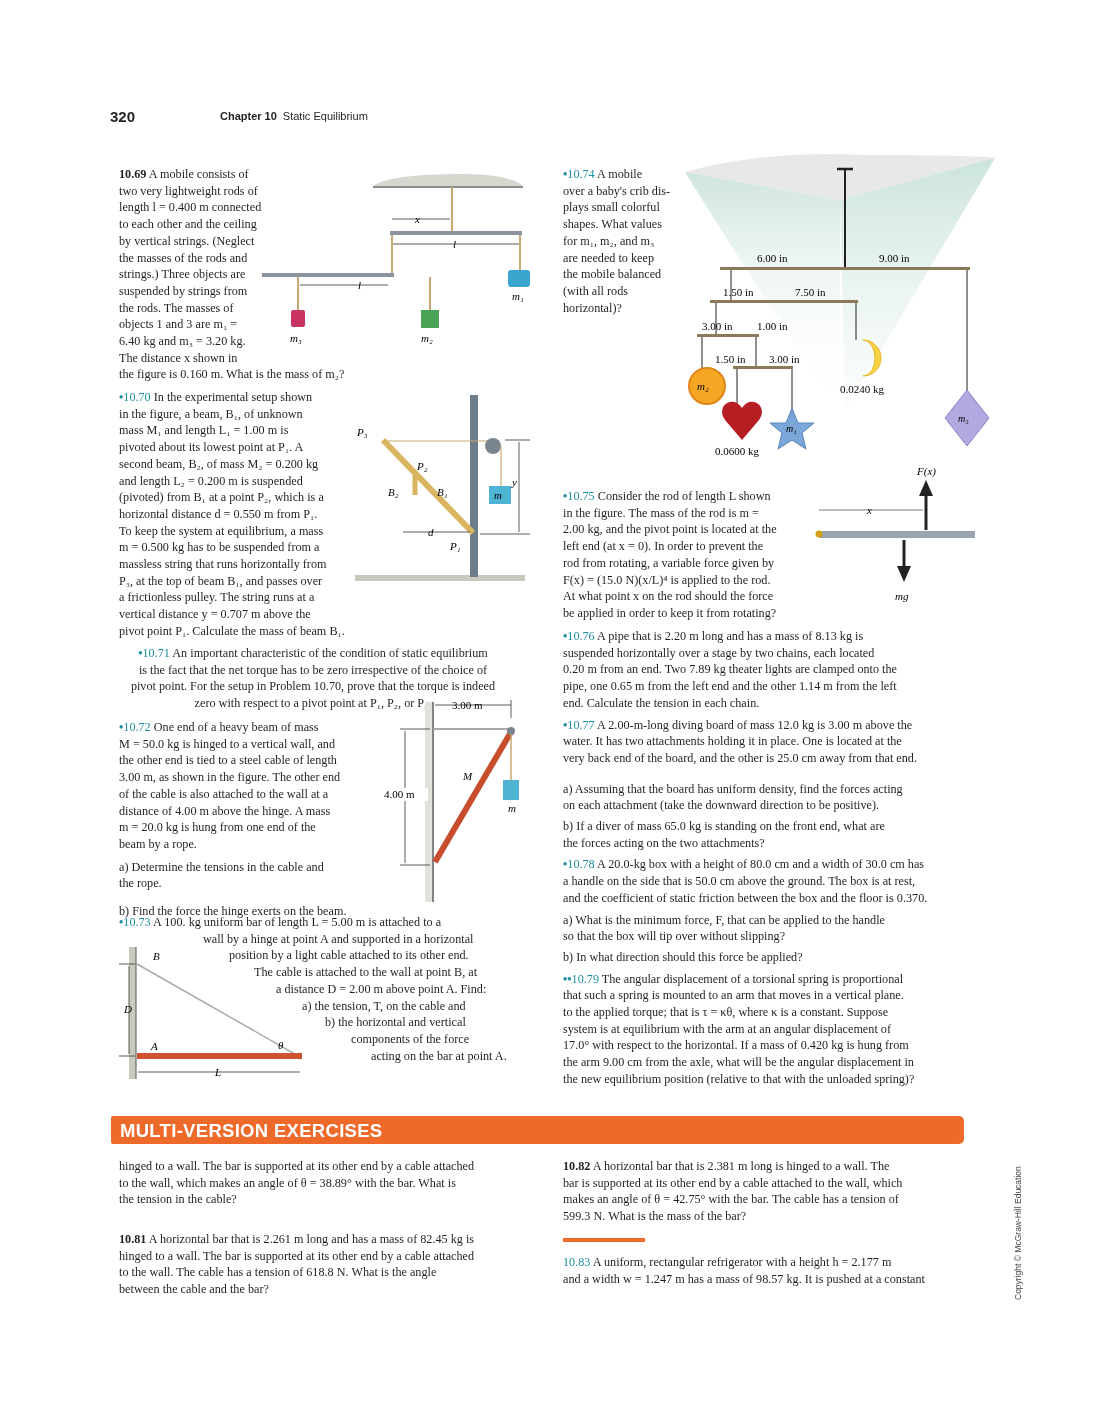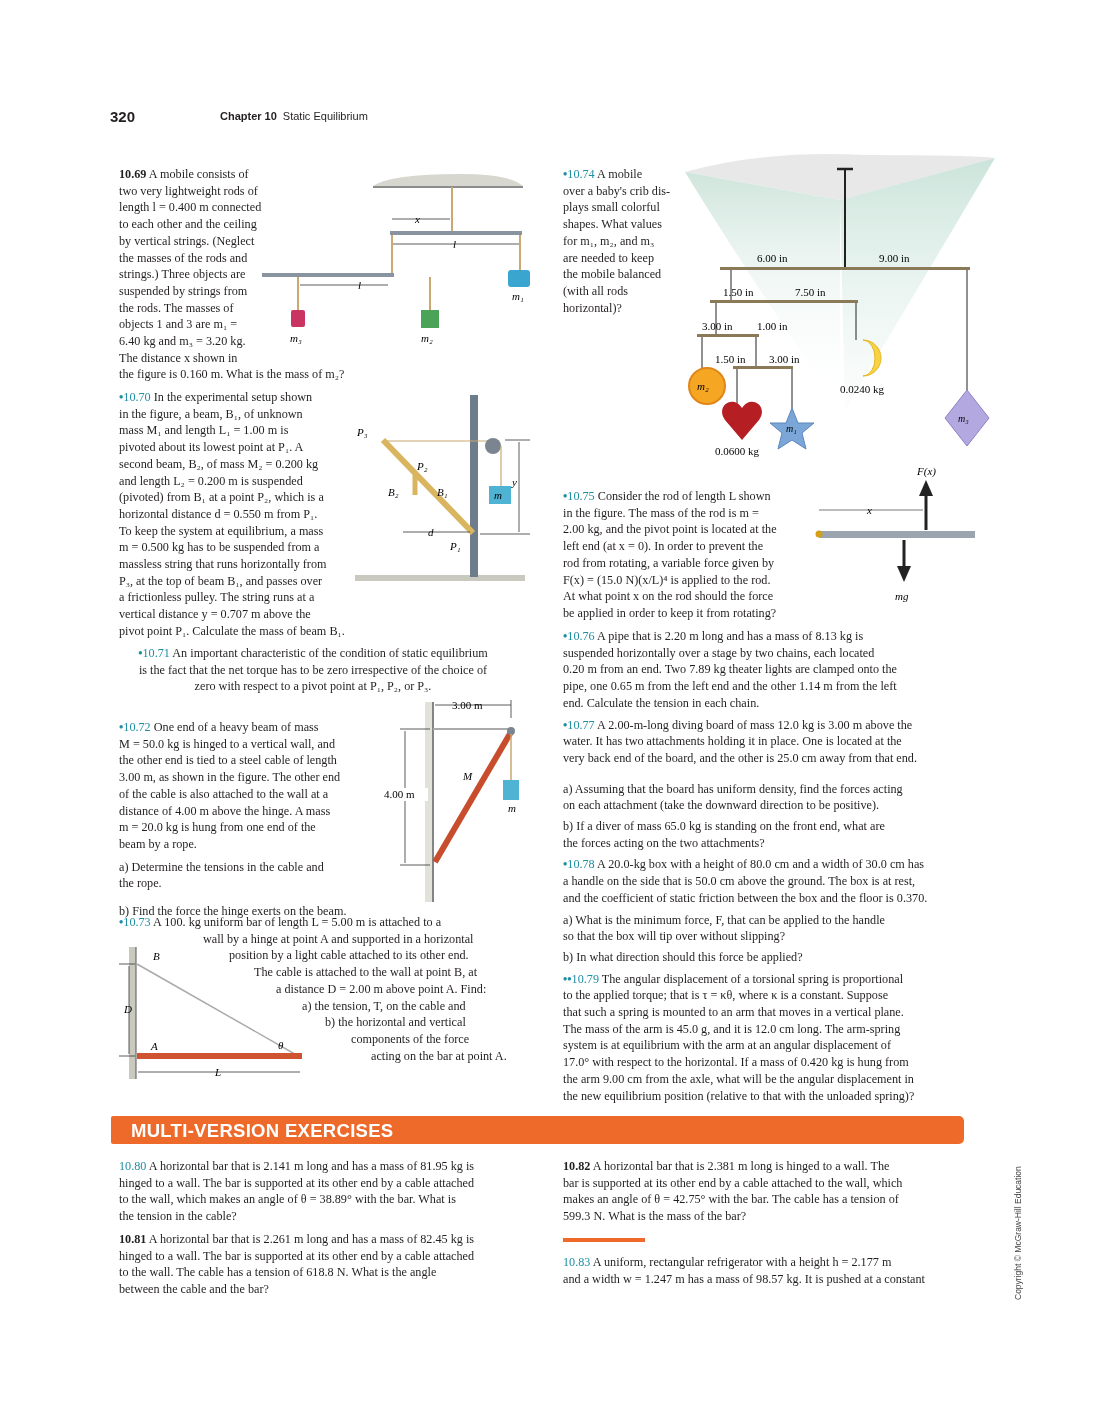--- a/index.html
+++ b/index.html
@@ -5,21 +5,21 @@
   html,body{margin:0;padding:0;background:#fff;}
   body{width:1118px;height:1403px;position:relative;overflow:hidden;font-family:"Liberation Serif","DejaVu Serif",serif;color:#231f20;}
   .hdr{position:absolute;top:108px;left:110px;font-family:"Liberation Sans","DejaVu Sans",sans-serif;}
   .hdr .pg{position:absolute;left:0;top:0;font-weight:bold;font-size:15px;}
   .hdr .ch{position:absolute;left:62px;top:2px;font-size:11px;white-space:nowrap;margin-left:48px;}
   .hdr .ch b{font-weight:bold;margin-right:6px;}
   .txt{position:absolute;font-size:12.2px;line-height:16.7px;}
   .num{font-weight:bold;color:#231f20;}
   .numc{font-weight:normal;color:#1f8ea3;}
   .dot{color:#1f8ea3;font-weight:bold;}
-  .banner{position:absolute;left:111px;top:1116px;width:853px;height:28px;background:#ee6a2b;border-radius:2px 5px 5px 2px;color:#fff;font-family:"Liberation Sans","DejaVu Sans",sans-serif;font-weight:bold;font-size:18.5px;line-height:30px;padding-left:20px;box-sizing:border-box;letter-spacing:0.3px;}
+  .banner{position:absolute;left:111px;top:1116px;width:853px;height:28px;background:#ee6a2b;border-radius:2px 5px 5px 2px;color:#fff;font-family:"Liberation Sans","DejaVu Sans",sans-serif;font-weight:bold;font-size:18.5px;line-height:30px;padding-left:9px;box-sizing:border-box;letter-spacing:0.3px;}
   .orange-rule{position:absolute;left:563px;top:1238px;width:82px;height:4px;background:#ee6a2b;}
   .copyright{position:absolute;left:1013px;top:1300px;transform-origin:0 0;transform:rotate(-90deg);font-family:"Liberation Sans","DejaVu Sans",sans-serif;font-size:8.5px;color:#444;white-space:nowrap;}
   svg text{font-family:"Liberation Serif","DejaVu Serif",serif;}
   .fig{position:absolute;}
 </style>
 </head>
 <body>
 
 <div class="hdr">
   <span class="pg">320</span>
@@ -103,20 +103,21 @@
   <text x="95" y="160" font-size="11" font-style="italic">P₁</text>
   <line x1="150" y1="50" x2="175" y2="50" stroke="#333" stroke-width="0.8"></line>
   <line x1="125" y1="144" x2="175" y2="144" stroke="#333" stroke-width="0.8"></line>
   <line x1="164" y1="52" x2="164" y2="142" stroke="#333" stroke-width="0.8"></line>
   <text x="157" y="96" font-size="11" font-style="italic">y</text>
 </svg>
 
 <div class="txt" style="left:103px;top:645px;width:420px;text-align:center;">
   <div style="white-space:nowrap"><span class="dot">•</span><span class="numc">10.71</span> <span>An important characteristic of the condition of static equilibrium</span></div>
   <div style="white-space:nowrap">is the fact that the net torque has to be zero irrespective of the choice of</div>
+  <div style="white-space:nowrap">pivot point. For the setup in Problem 10.70, prove that the torque is indeed</div>
   <div style="white-space:nowrap">zero with respect to a pivot point at P₁, P₂, or P₃.</div>
 </div>
 
 <div class="txt" style="left:119px;top:719px;width:270px;">
   <div style="white-space:nowrap"><span class="dot">•</span><span class="numc">10.72</span> <span>One end of a heavy beam of mass</span></div>
   <div style="white-space:nowrap">M = 50.0 kg is hinged to a vertical wall, and</div>
   <div style="white-space:nowrap">the other end is tied to a steel cable of length</div>
   <div style="white-space:nowrap">3.00 m, as shown in the figure. The other end</div>
   <div style="white-space:nowrap">of the cable is also attached to the wall at a</div>
   <div style="white-space:nowrap">distance of 4.00 m above the hinge. A mass</div>
@@ -280,34 +281,32 @@
   <div style="margin-bottom:5px">
     <div style="white-space:nowrap"><span class="dot">•</span><span class="numc">10.78</span> <span>A 20.0-kg box with a height of 80.0 cm and a width of 30.0 cm has</span></div>
     <div style="white-space:nowrap">a handle on the side that is 50.0 cm above the ground. The box is at rest,</div>
     <div style="white-space:nowrap;margin-bottom:5px">and the coefficient of static friction between the box and the floor is 0.370.</div>
     <div style="white-space:nowrap">a) What is the minimum force, F, that can be applied to the handle</div>
     <div style="white-space:nowrap;margin-bottom:4px">so that the box will tip over without slipping?</div>
     <div style="white-space:nowrap">b) In what direction should this force be applied?</div>
   </div>
   <div>
     <div style="white-space:nowrap"><span class="dot">••</span><span class="numc">10.79</span> <span>The angular displacement of a torsional spring is proportional</span></div>
+    <div style="white-space:nowrap">that such a spring is mounted to an arm that moves in a vertical plane.</div>
     <div style="white-space:nowrap">to the applied torque; that is τ = κθ, where κ is a constant. Suppose</div>
-    <div style="white-space:nowrap">that such a spring is mounted to an arm that moves in a vertical plane.</div>
-    <div style="white-space:nowrap">The mass of the arm is 45.0 g, and it is 12.0 cm long. The arm-spring</div>
     <div style="white-space:nowrap">system is at equilibrium with the arm at an angular displacement of</div>
     <div style="white-space:nowrap">17.0° with respect to the horizontal. If a mass of 0.420 kg is hung from</div>
     <div style="white-space:nowrap">the arm 9.00 cm from the axle, what will be the angular displacement in</div>
     <div style="white-space:nowrap">the new equilibrium position (relative to that with the unloaded spring)?</div>
   </div>
 </div>
 
 <div class="banner">MULTI-VERSION EXERCISES</div>
 
 <div class="txt" style="left:119px;top:1158px;width:420px;">
-  <div style="white-space:nowrap"><span class="numc">10.80</span> <span>A horizontal bar that is 2.141 m long and has a mass of 81.95 kg is</span></div>
   <div style="white-space:nowrap">hinged to a wall. The bar is supported at its other end by a cable attached</div>
   <div style="white-space:nowrap">to the wall, which makes an angle of θ = 38.89° with the bar. What is</div>
   <div style="white-space:nowrap">the tension in the cable?</div>
 </div>
 
 <div class="txt" style="left:119px;top:1231px;width:420px;">
   <div style="white-space:nowrap"><span class="num">10.81</span> <span>A horizontal bar that is 2.261 m long and has a mass of 82.45 kg is</span></div>
   <div style="white-space:nowrap">hinged to a wall. The bar is supported at its other end by a cable attached</div>
   <div style="white-space:nowrap">to the wall. The cable has a tension of 618.8 N. What is the angle</div>
   <div style="white-space:nowrap">between the cable and the bar?</div>

